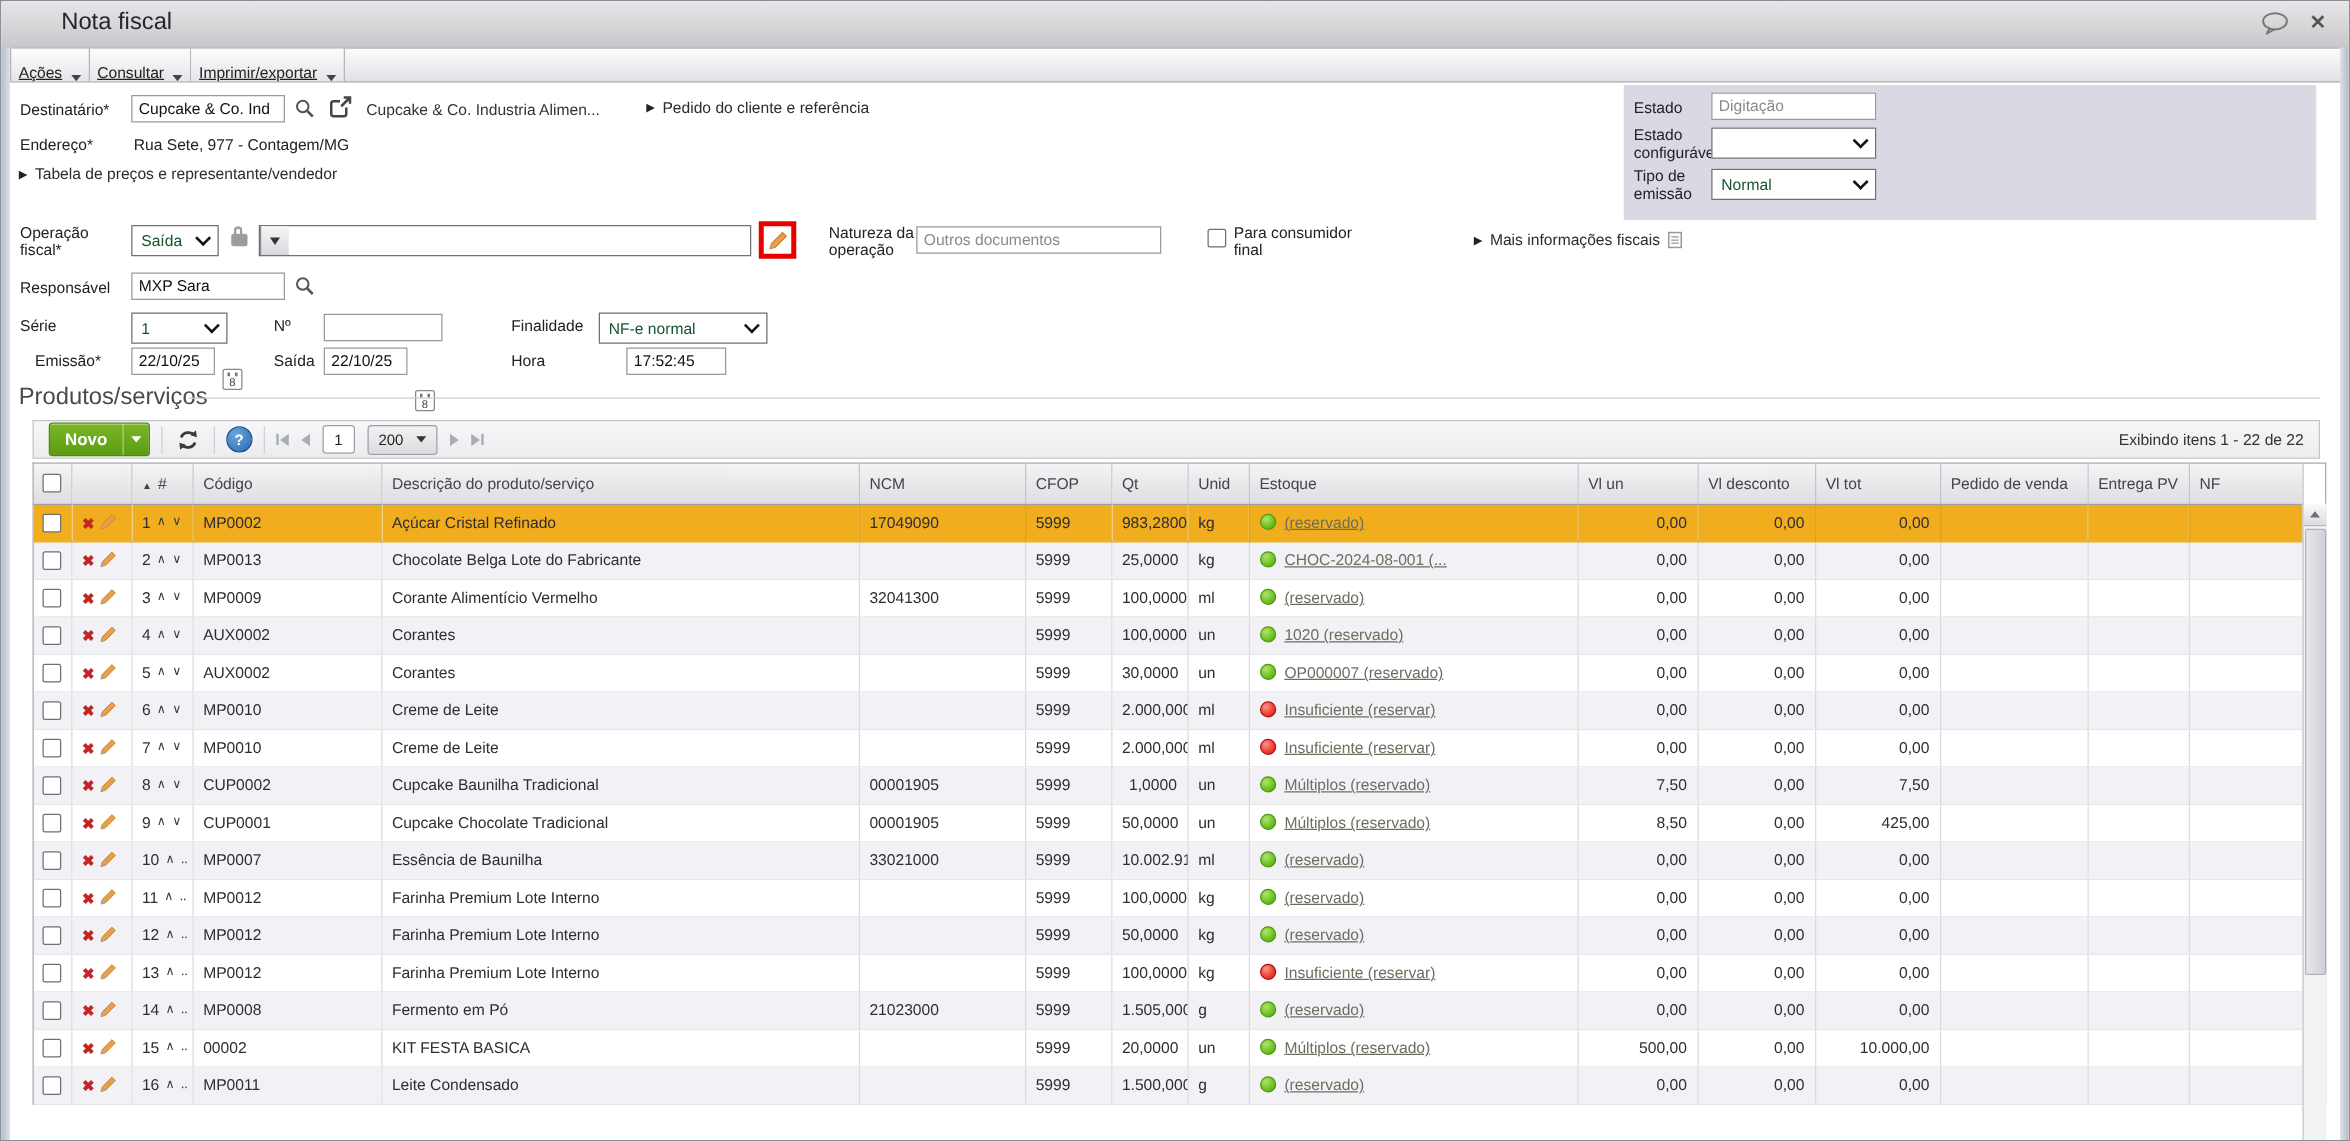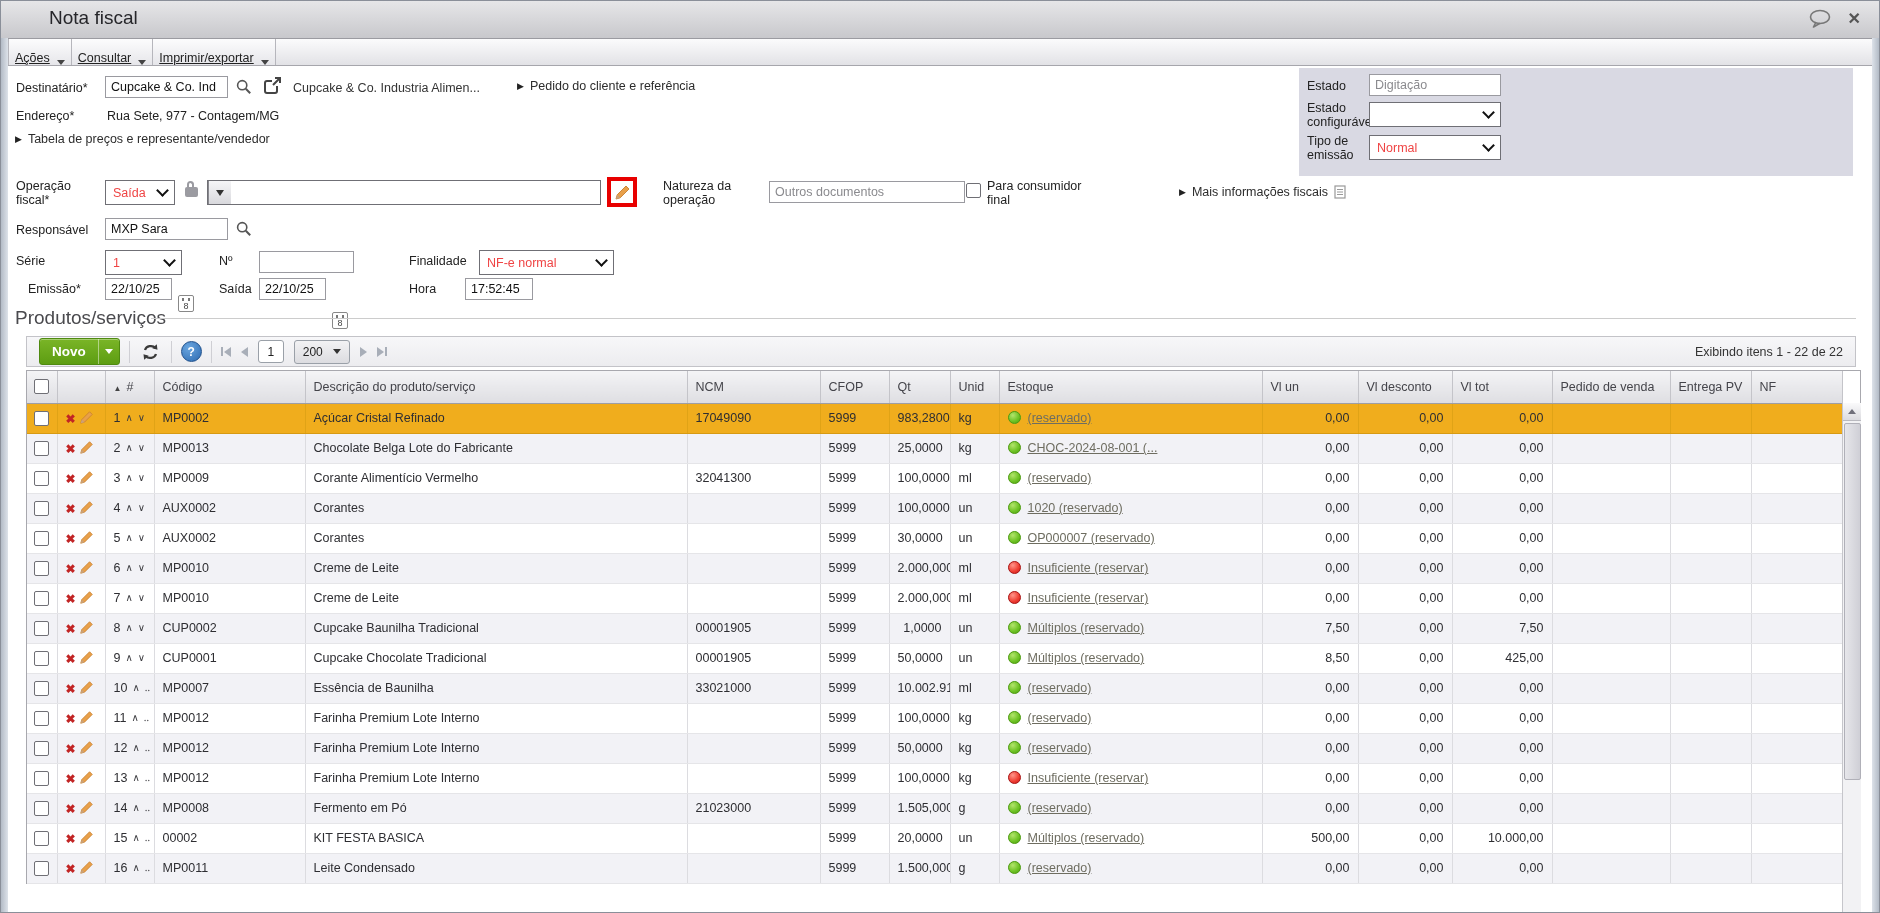--- a/index.html
+++ b/index.html
@@ -20,21 +20,21 @@
   .tri-d{width:0;height:0;border-left:4px solid transparent;border-right:4px solid transparent;border-top:5px solid #444;}
   
   .frame-l{left:0;top:37px;width:7px;height:876px;background:linear-gradient(to right,#b3bbc6,#dde2e9);}
   .frame-r{right:0;top:37px;width:7px;height:876px;background:linear-gradient(to left,#b3bbc6,#dde2e9);}
   
   .lbl{font-size:12.5px;color:#222;line-height:14px;}
   .val{font-size:12.5px;color:#222;}
   .inp{border:1px solid #9a9aa0;background:#fff;height:22px;font-size:12.5px;color:#111;
        padding:0 5px;box-sizing:border-box;display:flex;align-items:center;white-space:nowrap;overflow:hidden;}
   .inp.gray{color:#8a8a8e;}
-  .sel{border:1px solid #6f6f75;background:#fff;height:25px;font-size:12.5px;color:#ef4444;box-sizing:border-box;
+  .sel{border:1px solid #6f6f75;background:#fff;height:25px;font-size:12.5px;color:#14532d;box-sizing:border-box;
        display:flex;align-items:center;justify-content:space-between;padding:0 7px;}
   .chev{width:7px;height:7px;border-right:2px solid #111;border-bottom:2px solid #111;
         transform:rotate(45deg);margin-top:-4px;flex:0 0 auto;}
   .arrow-link{display:flex;align-items:center;gap:6px;font-size:12.5px;color:#2c2c2c;}
   .tri-r{font-size:9px;color:#222;line-height:1;}
   .cb{width:15px;height:15px;border:1.5px solid #6f6f75;border-radius:2px;background:#fff;display:inline-block;box-sizing:border-box;}
   .cal{width:16px;height:17px;border:1px solid #888;border-radius:2px;background:#fff;position:relative;
        display:flex;align-items:flex-end;justify-content:center;font-size:9px;color:#444;box-sizing:border-box;}
   .cal:before,.cal:after{content:"";position:absolute;top:2px;width:2px;height:3px;background:#777;}
   .cal:before{left:3px}.cal:after{right:3px}
@@ -191,21 +191,21 @@
   </div>
   <div class="abs editbox" style="left:606px;top:176px;">
     <span>
       <svg width="17" height="17" viewBox="0 0 17 17">
         <path d="M2 15 L3.2 10.8 L12 2 L15 5 L6.2 13.8 Z" fill="#e8a04a" stroke="#c87f2e" stroke-width="0.9"></path>
         <path d="M2 15 L3.2 10.8 L6.2 13.8 Z" fill="#caa27a"></path>
       </svg>
     </span>
   </div>
   <div class="abs lbl" style="left:662px;top:178px;width:85px;">Natureza da operação</div>
-  <div class="abs inp gray" style="left:732px;top:180px;width:196px;margin-left:36px;">Outros documentos</div>
+  <div class="abs inp gray" style="left:732px;top:180px;width:196px;">Outros documentos</div>
   <span class="abs cb" style="left:965px;top:182px;"></span>
   <div class="abs lbl" style="left:986px;top:178px;width:115px;">Para consumidor final</div>
   <div class="abs arrow-link" style="left:1178px;top:184px;">
     <span class="tri-r">▶</span>
     <span>Mais informações fiscais</span>
     <svg width="12" height="14" viewBox="0 0 12 14">
       <rect x="1" y="1" width="10" height="12" fill="#fff" stroke="#999" stroke-width="1.2"></rect>
       <line x1="3" y1="4.5" x2="9" y2="4.5" stroke="#999" stroke-width="1"></line>
       <line x1="3" y1="7" x2="9" y2="7" stroke="#999" stroke-width="1"></line>
       <line x1="3" y1="9.5" x2="9" y2="9.5" stroke="#999" stroke-width="1"></line>
@@ -235,21 +235,21 @@
       <i class="chev"></i>
   </div>
 
   <div class="abs lbl" style="left:15px;top:281px;margin-left:12px;">Emissão*</div>
   <div class="abs inp" style="left:104px;top:277px;width:67px;">22/10/25</div>
   <div class="abs cal" style="left:177px;top:277px;">8</div>
   <div class="abs lbl" style="left:218px;top:281px;">Saída</div>
   <div class="abs inp" style="left:258px;top:277px;width:67px;">22/10/25</div>
   <div class="abs cal" style="left:331px;top:277px;">8</div>
   <div class="abs lbl" style="left:408px;top:281px;">Hora</div>
-  <div class="abs inp" style="left:464px;top:277px;width:68px;">17:52:45</div>
+  <div class="abs inp" style="left:500px;top:277px;width:80px;">17:52:45</div>
 
   <div class="abs legend" style="left:14px;top:306px;">Produtos/serviços</div>
   <div class="abs hline" style="left:150px;top:317px;width:1705px;"></div>
 
   <div class="abs toolbar">
     <div class="novo">
       <span class="m">Novo</span>
       <span class="a">
           <i></i>
         </span>

